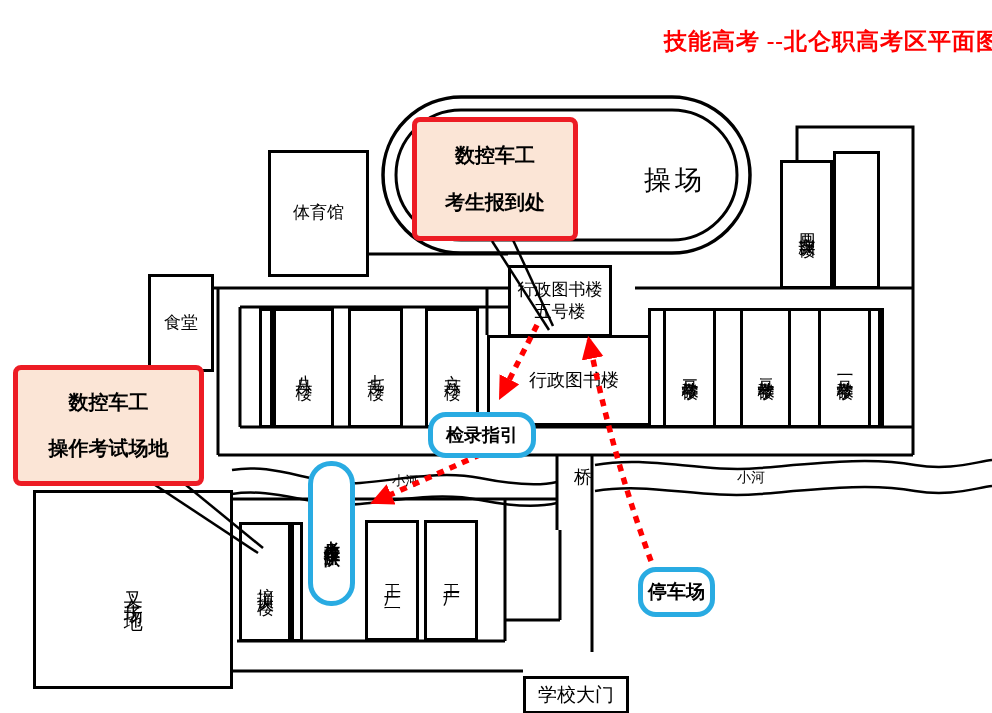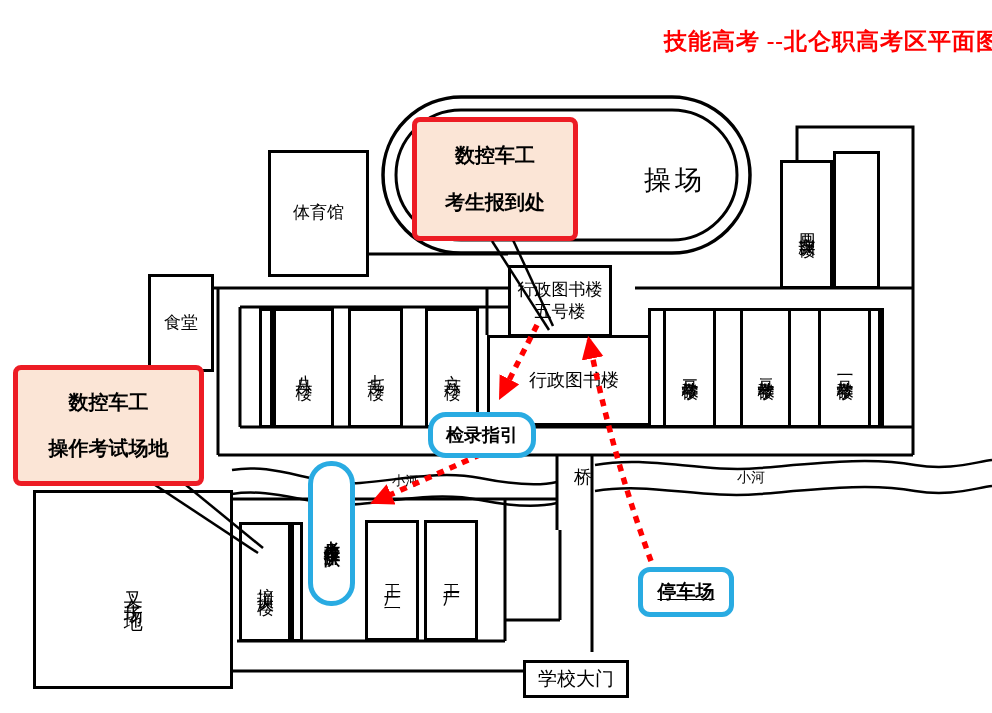--- a/index.html
+++ b/index.html
@@ -116,21 +116,21 @@
   <div class="abs bld" style="left:239px;top:522px;width:52px;height:120px;">
     <span class="lbl vtext" style="letter-spacing:4px;">培训大楼</span>
   </div>
   <div class="abs bld" style="left:291px;top:522px;width:12px;height:120px;"></div>
   <div class="abs bld" style="left:365px;top:520px;width:54px;height:121px;">
     <span class="lbl vtext" style="letter-spacing:7px;">工厂二</span>
   </div>
   <div class="abs bld" style="left:424px;top:520px;width:54px;height:121px;">
     <span class="lbl vtext" style="letter-spacing:7px;">工厂一</span>
   </div>
-  <div class="abs bld" style="left:523px;top:660px;width:106px;height:38px;">
+  <div class="abs bld" style="left:523px;top:676px;width:106px;height:38px;">
     <span class="lbl" style="font-size:19px;">学校大门</span>
   </div>
 
   <div class="abs maplabel" id="page-title">技能高考 --北仑职高考区平面图</div>
   <div class="abs maplabel" style="left:606px;top:162px;width:100px;font-size:27px;letter-spacing:4px;z-index:2;">操场</div>
   <div class="abs maplabel" style="left:378px;top:472px;width:40px;font-size:13px;z-index:2;">小河</div>
   <div class="abs maplabel" style="left:725px;top:469px;width:40px;font-size:14px;z-index:2;">小河</div>
   <div class="abs maplabel" style="left:552px;top:465px;width:40px;font-size:18px;z-index:2;">桥</div>
 
   <svg id="overlay" class="layer" width="992" height="713" viewBox="0 0 992 713">
@@ -159,17 +159,17 @@
   <div class="abs callout red" style="left:13px;top:365px;width:191px;height:121px;">
     <span>数控车工</span>
     <span>操作考试场地</span>
   </div>
   <div class="abs callout blue" style="left:428px;top:412px;width:108px;height:46px;border-radius:18px;font-size:18px;">
     <span>检录指引</span>
   </div>
   <div class="abs callout blue" style="left:308px;top:461px;width:47px;height:145px;border-radius:23px;font-size:16px;">
     <span class="vtext" style="letter-spacing:2px;">考生检录排队</span>
   </div>
-  <div class="abs callout blue" style="left:638px;top:567px;width:96px;height:50px;border-radius:12px;font-size:19px;text-decoration:underline;">
+  <div class="abs callout blue" style="left:638px;top:567px;width:77px;height:50px;border-radius:18px;font-size:19px;">
     <span>停车场</span>
   </div>
 
 </div>
 
 </body></html>

